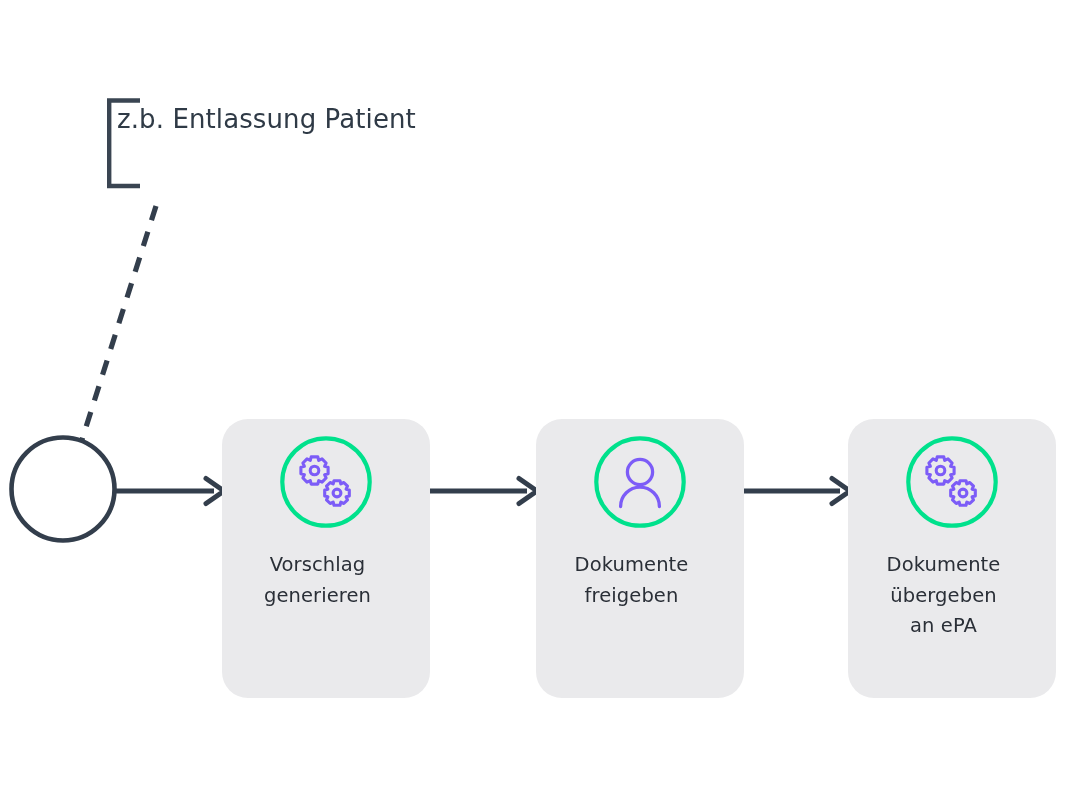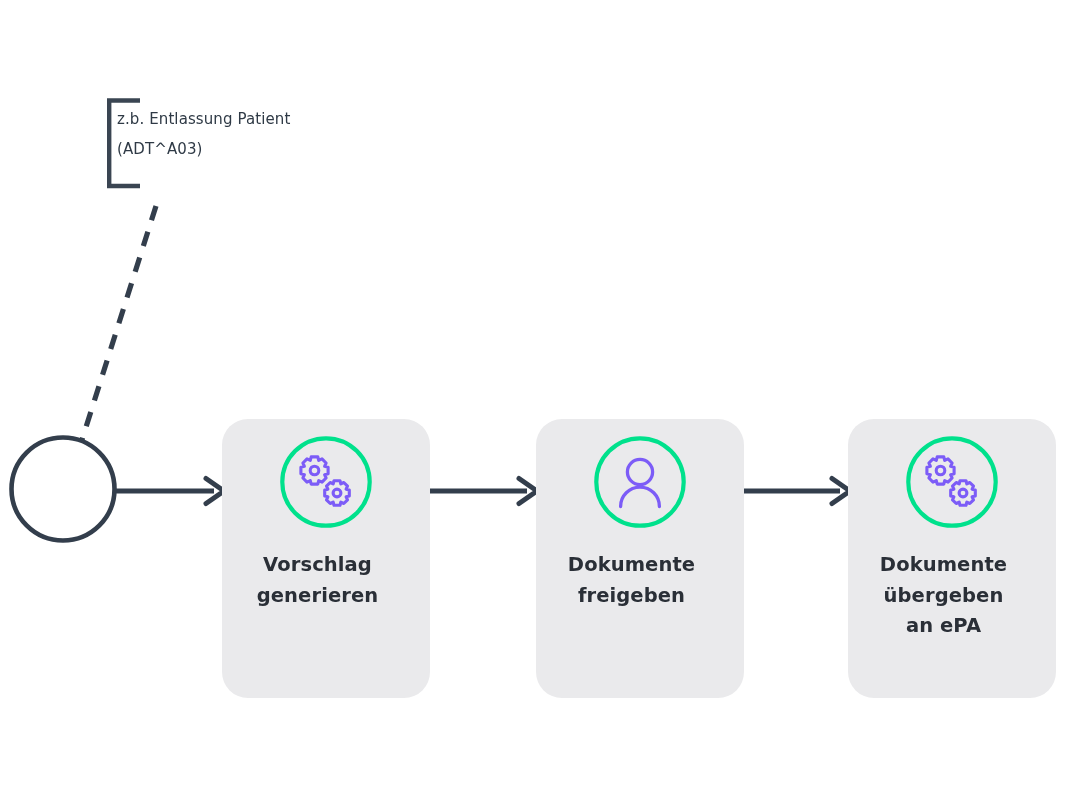--- a/index.html
+++ b/index.html
@@ -29,21 +29,21 @@
   }
 
   
   .annotation {
     position: absolute;
     left: 117px;
     top: 104px;
     width: 300px;
   }
   .annotation-line {
-    font-size: 15px;
+    font-size: 26px;
     line-height: 30px;
     color: #2f3a46;
     white-space: nowrap;
     font-family: "DejaVu Sans", sans-serif;
     letter-spacing: 0.1px;
   }
 
   
   .card {
     position: absolute;
@@ -59,21 +59,20 @@
     top: 17px;
     width: 92px;
     height: 92px;
   }
   .card-label {
     position: absolute;
     left: 8px;
     right: 25px;
     top: 131px;
     text-align: center;
-    font-weight: bold;
   }
   .card-label-line {
     font-size: 19.5px;
     line-height: 30.5px;
     color: #2a2f37;
     font-family: "DejaVu Sans", sans-serif;
     letter-spacing: 0.1px;
   }
 
   #card-1 { left: 222px; top: 419px; }
@@ -110,21 +109,20 @@
     </g>
 
     <g>
       <line x1="742" y1="491" x2="840" y2="491" stroke="#333e4c" stroke-width="5"></line>
       <path d="M 832 478.5 L 850 491 L 832 503.5" fill="none" stroke="#333e4c" stroke-width="5" stroke-linecap="round" stroke-linejoin="round"></path>
     </g>
   </svg>
 
   <div class="annotation">
     <div class="annotation-line">z.b. Entlassung Patient</div>
-    <div class="annotation-line">(ADT^A03)</div>
   </div>
 
   <div class="card" id="card-1">
     <svg class="card-icon-ring" viewBox="0 0 92 92">
       <circle cx="46" cy="46" r="43.7" fill="none" stroke="#00e18c" stroke-width="4.2"></circle>
 
       <g transform="translate(34.5,34.5)" fill="none" stroke="#7c5cf7" stroke-width="3.1" stroke-linejoin="round" stroke-linecap="round">
         <path d="M -3.3 -13.6 L 3.3 -13.6 L 4.2 -10.1 L 7.5 -11.6 L 11.6 -7.5
                  L 10.1 -4.2 L 13.6 -3.3 L 13.6 3.3 L 10.1 4.2 L 11.6 7.5
                  L 7.5 11.6 L 4.2 10.1 L 3.3 13.6 L -3.3 13.6 L -4.2 10.1

